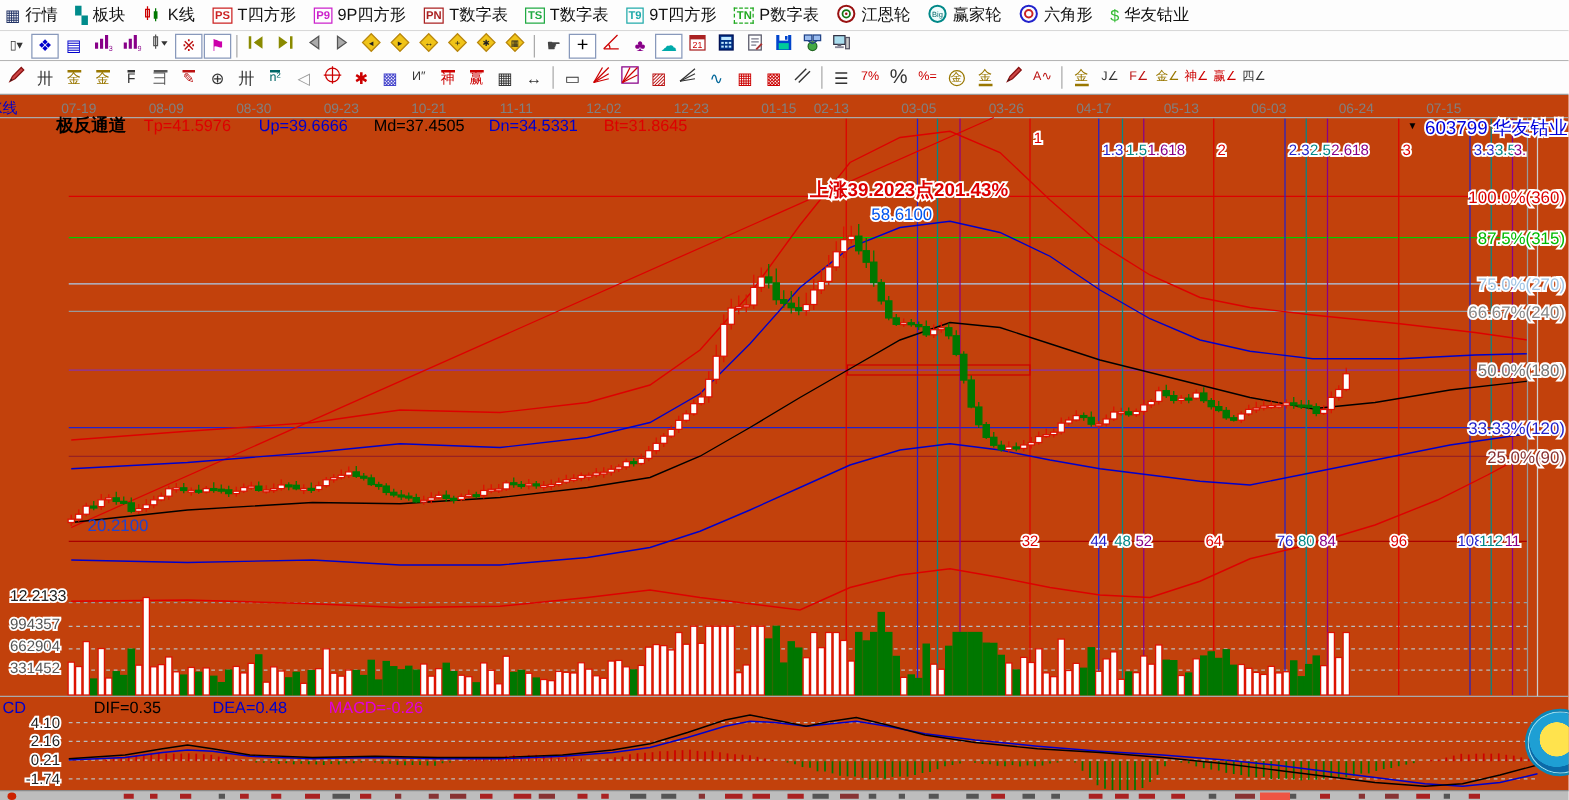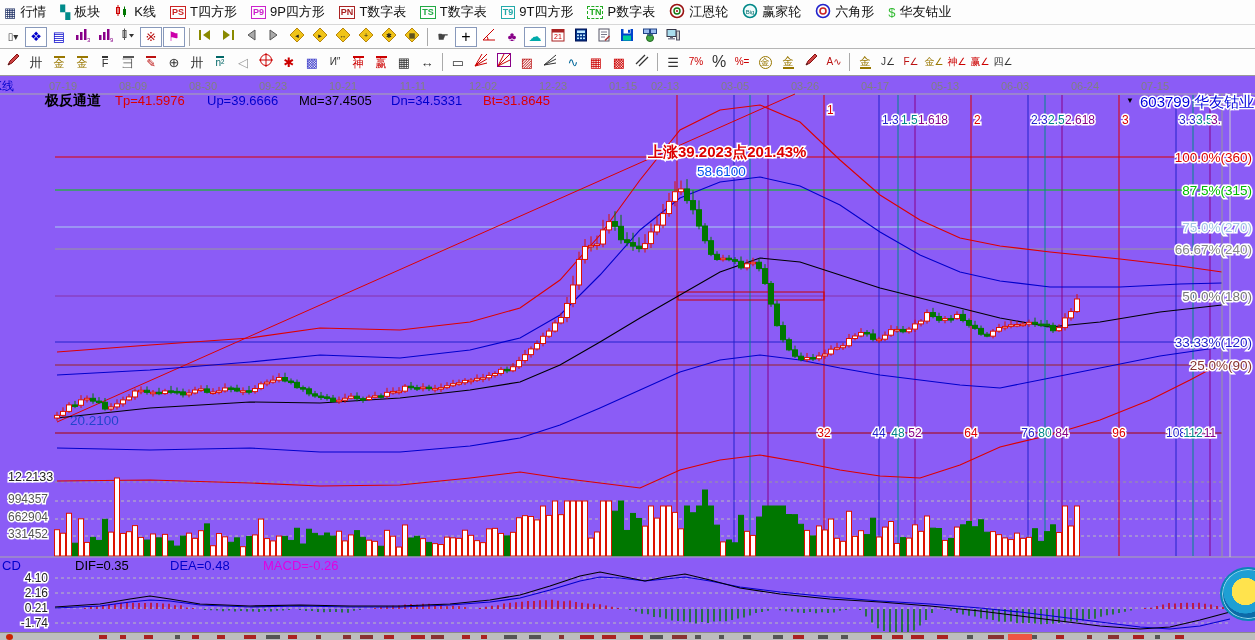--- a/index.html
+++ b/index.html
@@ -8,21 +8,21 @@
   .bar{position:absolute;left:0;width:1255px;background:#fdfdfd;display:flex;align-items:center;box-sizing:border-box;}
   #menubar{top:0;height:25px;border-bottom:1px solid #d8d8d8;padding-left:4px;gap:14px;}
   .menu-item{display:flex;align-items:center;gap:4px;font-size:13px;color:#111;cursor:default;white-space:nowrap;}
   .badge{display:inline-block;font-size:9px;font-weight:bold;line-height:11px;padding:0 1px;border-width:1px;border-style:solid;}
   #toolbar-main{top:25px;height:24px;border-bottom:1px solid #b5b5b5;padding-left:2px;gap:1px;}
   #toolbar-draw{top:49px;height:27px;border-bottom:1px solid #9a9a9a;padding-left:2px;gap:1px;}
   .tbtn{width:22px;height:20px;display:flex;align-items:center;justify-content:center;box-sizing:border-box;}
   .tbtn.boxed{border:1px solid #8899bb;background:#fff;}
   .tsep{width:1px;height:18px;background:#aaa;margin:0 3px;}
   .tglyph{font-size:13px;line-height:1;}
-  #chart-wrap{position:absolute;top:76px;left:0;width:1255px;height:556px;background:#8b5cf6;}
+  #chart-wrap{position:absolute;top:76px;left:0;width:1255px;height:556px;background:#c2410c;}
   #pane-label{position:absolute;top:78px;left:-6px;color:#0000cc;font-size:12px;z-index:5;}
   #status-strip{position:absolute;top:632px;left:0;width:1255px;height:8px;background:#bdbdbd;border-top:1px solid #8a8a8a;box-sizing:border-box;overflow:hidden;}
   .smark{position:absolute;top:2px;height:4px;}
   #logo{position:absolute;top:567px;left:1220px;width:52px;height:50px;border-radius:50%;
      background:radial-gradient(circle at 45% 45%, #ffe34d 0 34%, #1e9fd4 35% 55%, #0b6aa8 56% 70%, #1fae62 71% 100%);
      border:2px solid #0b86b8;box-shadow:0 0 0 1px #9adced inset;}
 </style>
 </head>
 <body>
 <div id="app">

